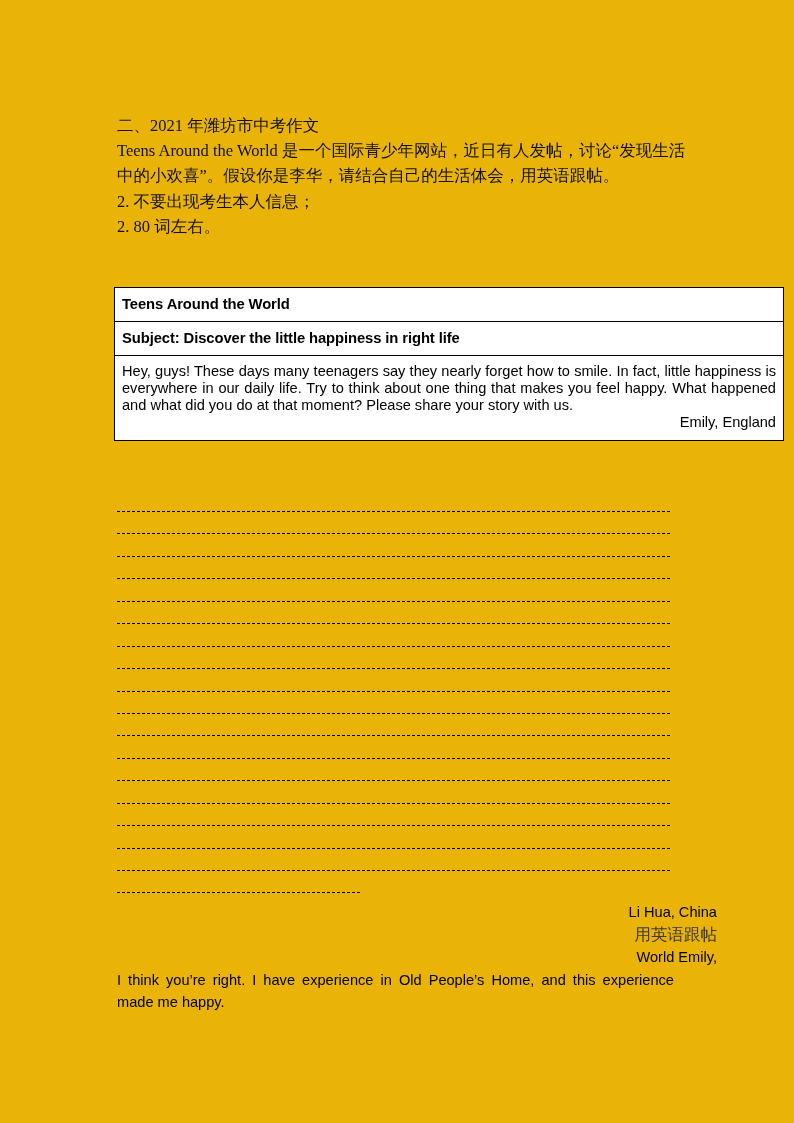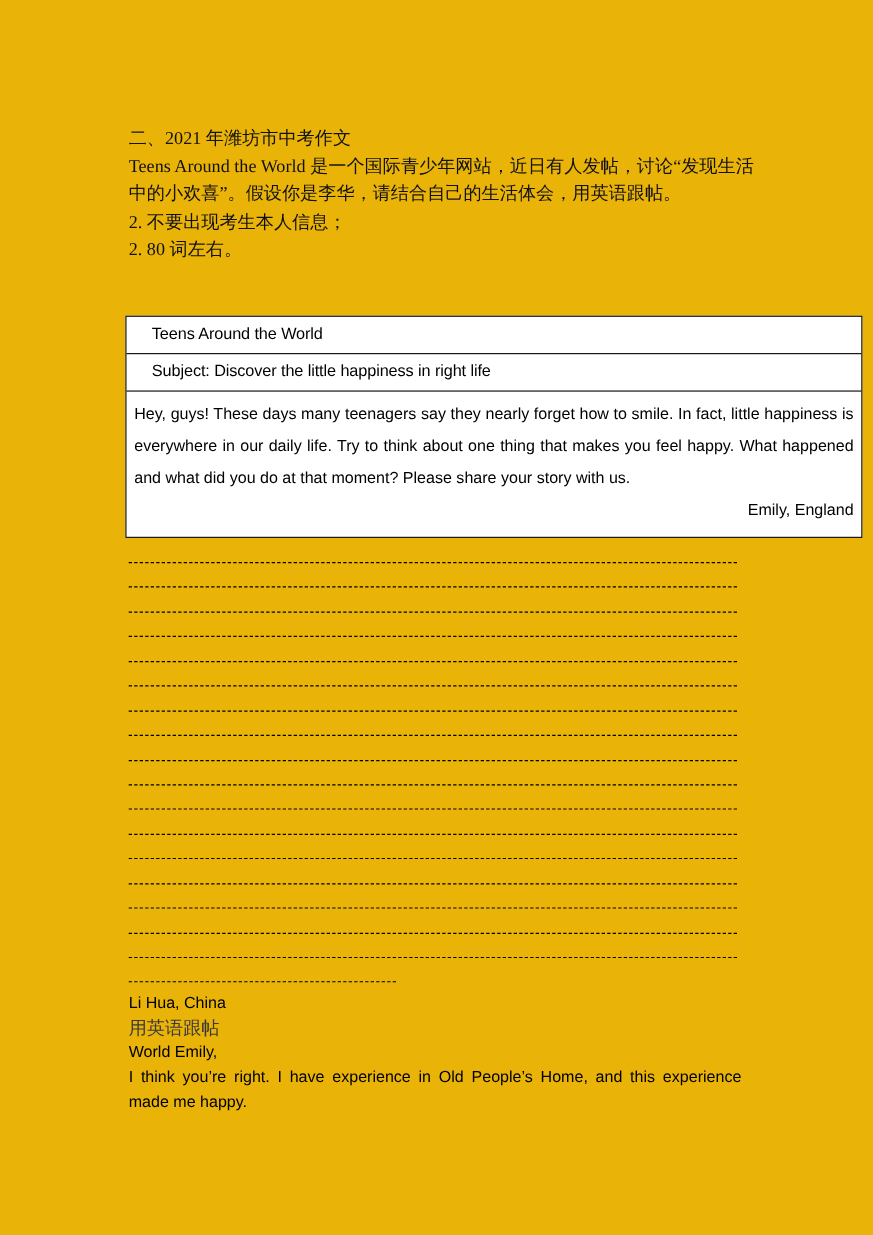--- a/index.html
+++ b/index.html
@@ -61,29 +61,28 @@
   }
   .post-row.last {
     border-bottom: none;
   }
   .post-cell {
     padding: 6px 7px 7px 7px;
     font-size: 14.6px;
     line-height: 20px;
   }
   .post-cell.head {
-    font-weight: normal;
+    font-weight: bold;
     font-size: 14.8px;
     letter-spacing: -0.1px;
-    margin-left: 16px;
   }
   .post-body {
     padding: 7px 7px 9px 7px;
     font-size: 14.6px;
-    line-height: 29px;
+    line-height: 17px;
     text-align: justify;
     text-justify: inter-word;
   }
   .post-body .sig {
     display: block;
     text-align: right;
   }
 
   
   .lines {
@@ -111,20 +110,21 @@
   .closing {
     position: absolute;
     left: 0px;
     top: 788px;
     width: 600px;
   }
   .closing p {
     margin: 0;
     font-size: 14.6px;
     line-height: 22.4px;
+    text-align: right;
   }
   .closing p.cjk {
     font-family: "Liberation Serif", "DejaVu Serif", serif;
     font-size: 16.5px;
     line-height: 23px;
     color: #3a3a3a;
   }
   .closing p.para {
     text-align: justify;
     text-justify: inter-word;

